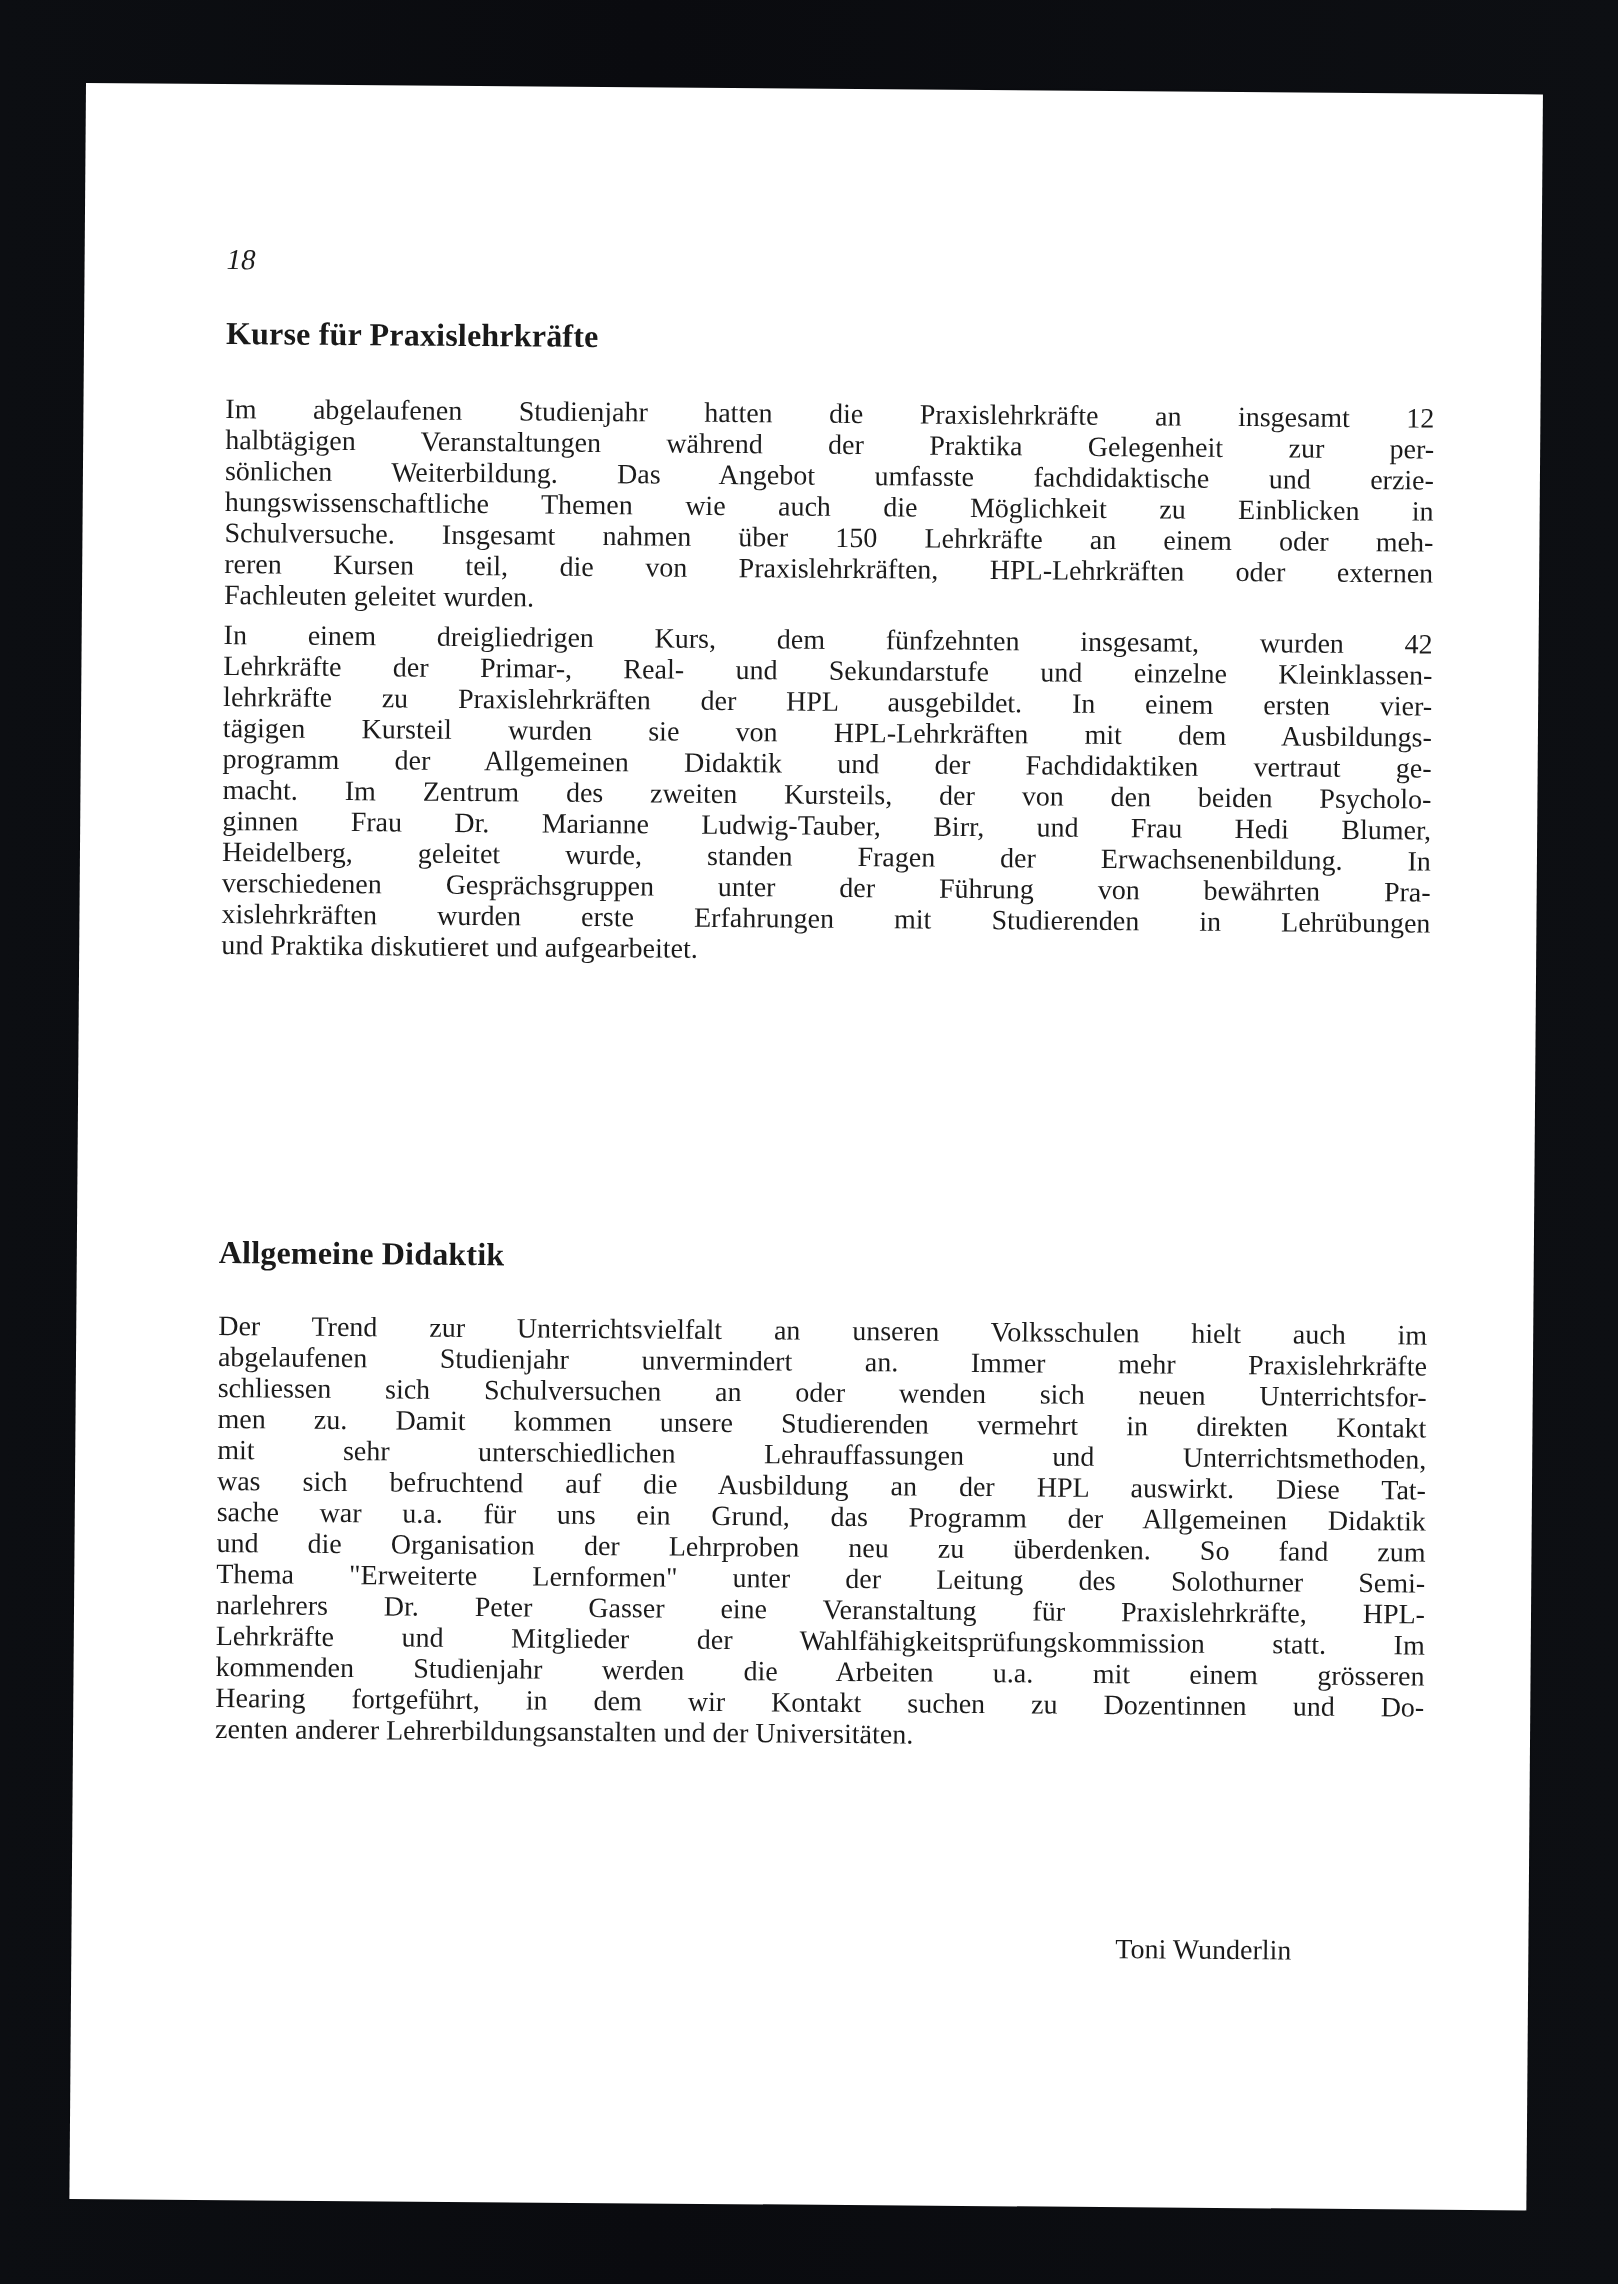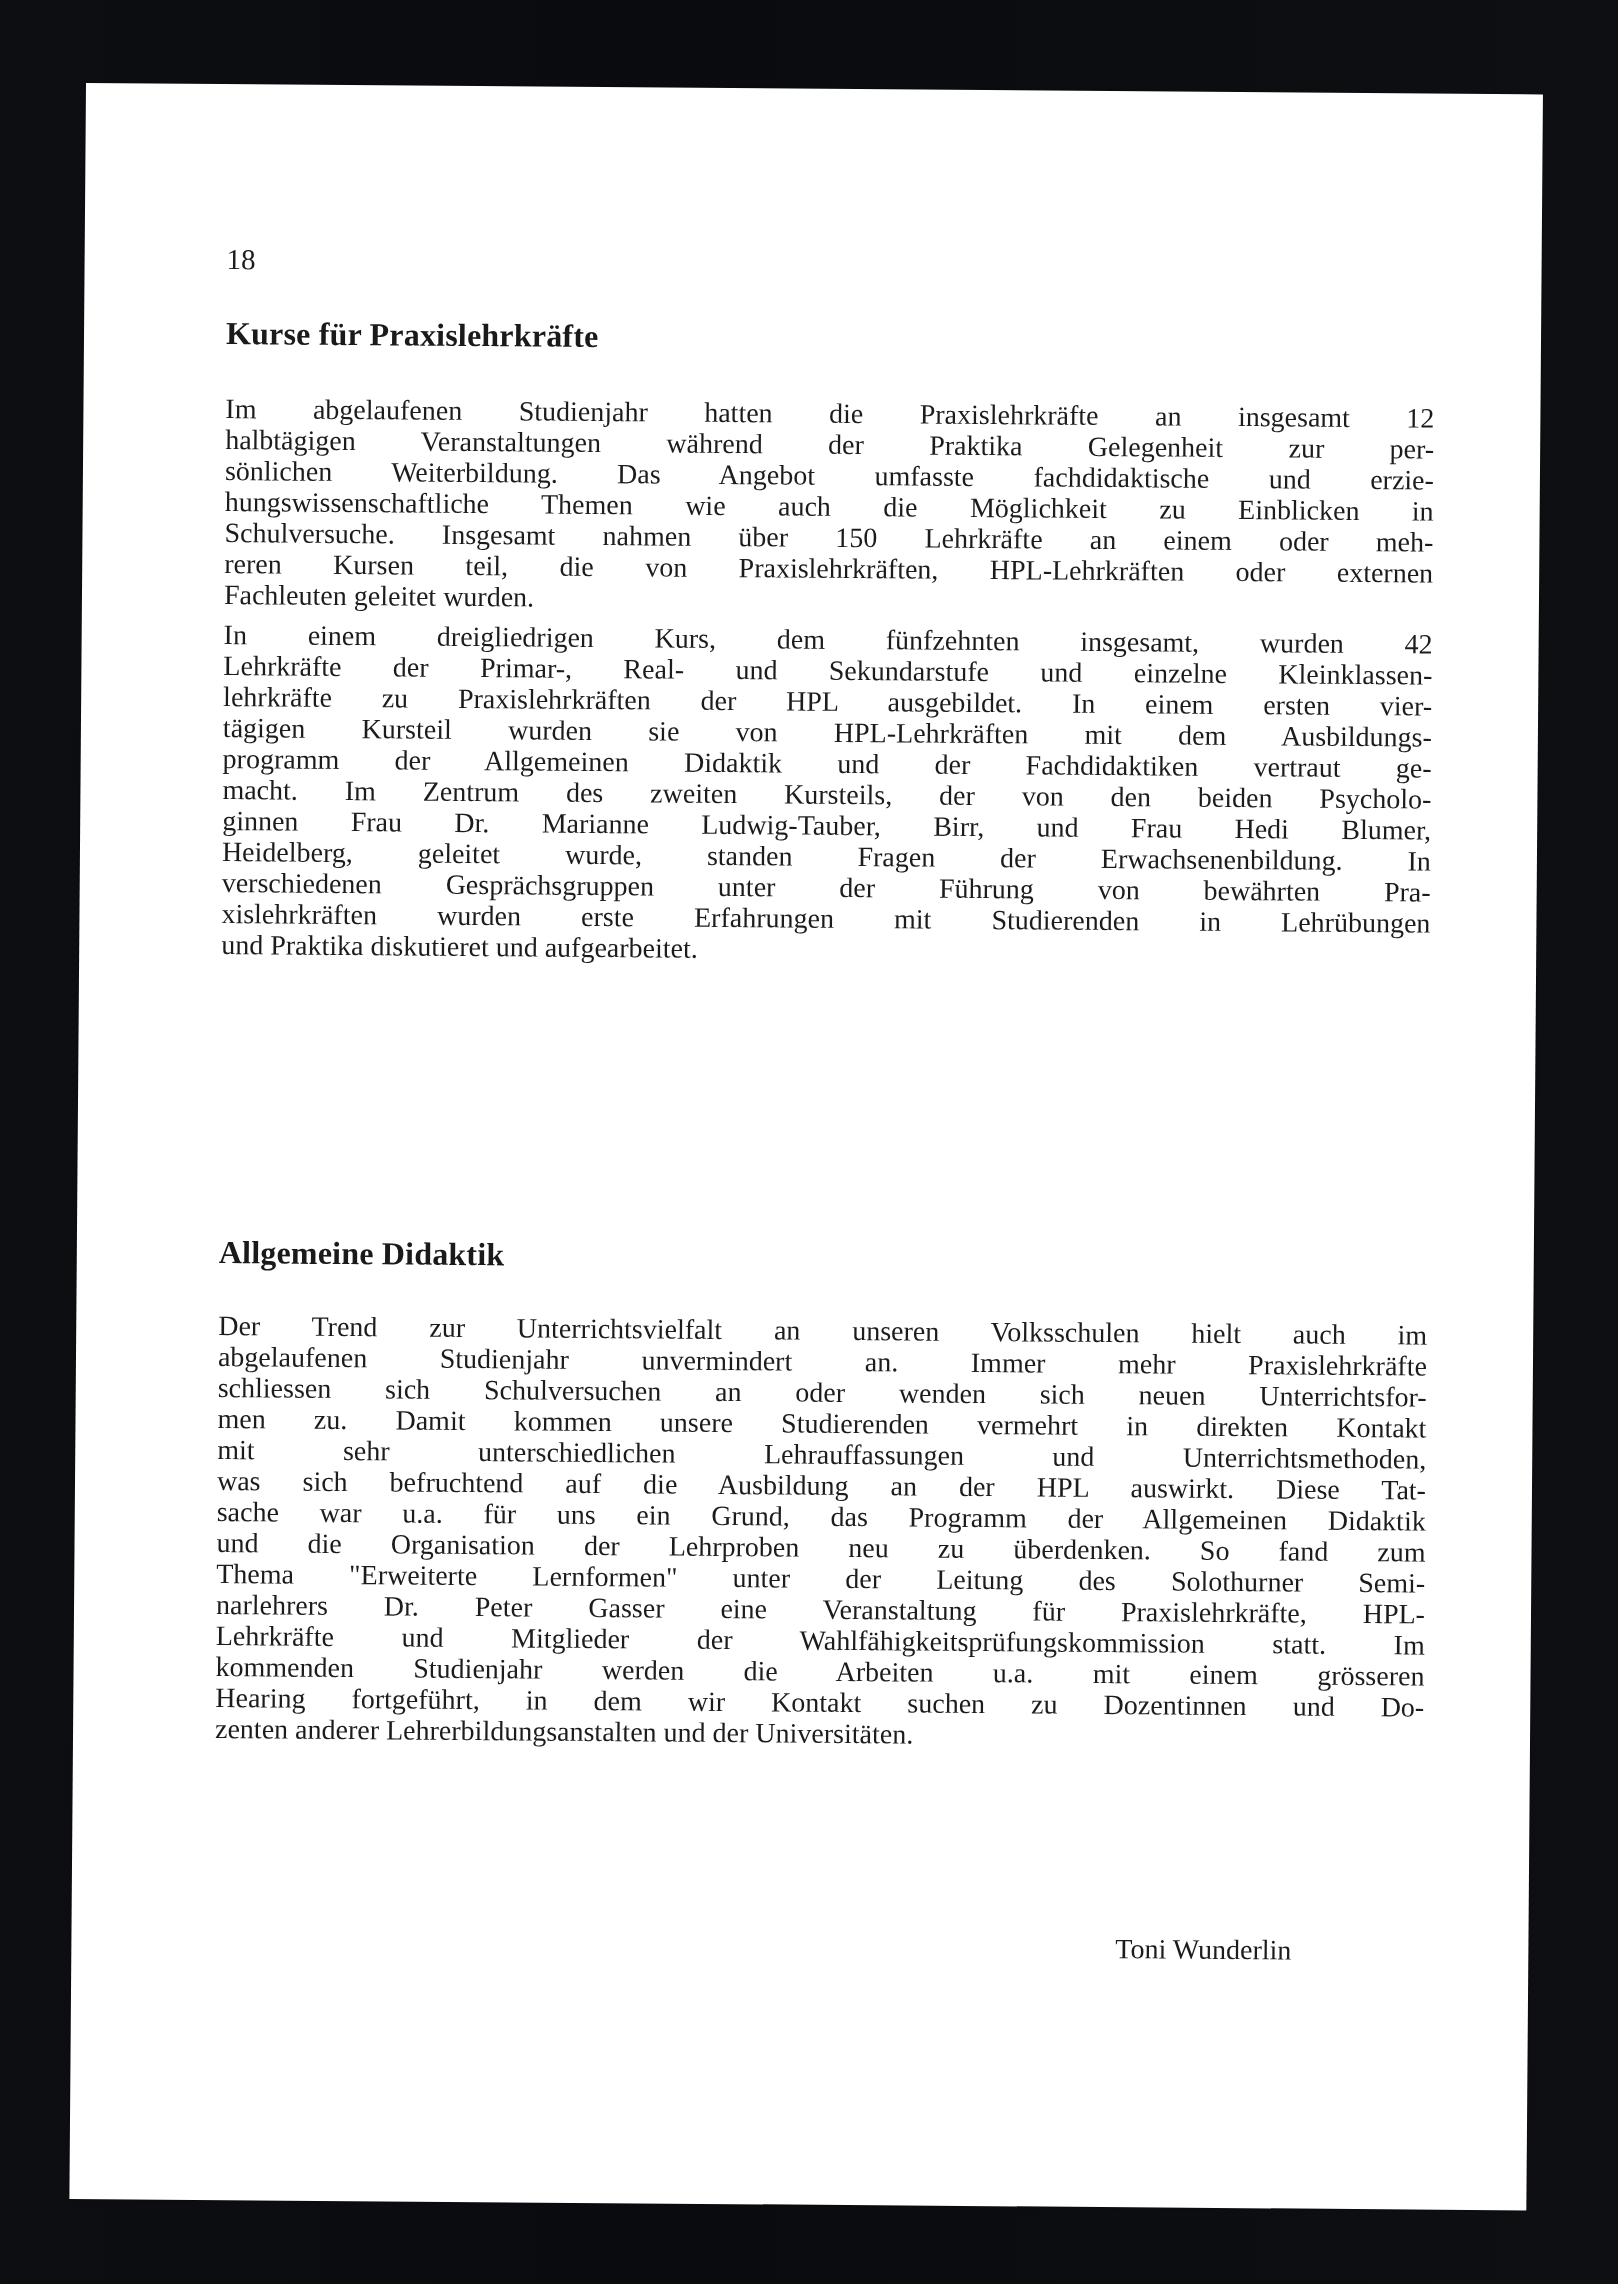--- a/index.html
+++ b/index.html
@@ -38,20 +38,21 @@
     top: 0;
     width: 1209px;
   }
   .page-number {
     position: absolute;
     left: 0;
     top: 159px;
     font-size: 29px;
     line-height: 32px;
     letter-spacing: 0;
+    font-style: italic;
   }
   .heading {
     position: absolute;
     left: 0;
     font-size: 32px;
     font-weight: bold;
     line-height: 36px;
     letter-spacing: 0.2px;
     white-space: nowrap;
     color: #1a1a1a;

